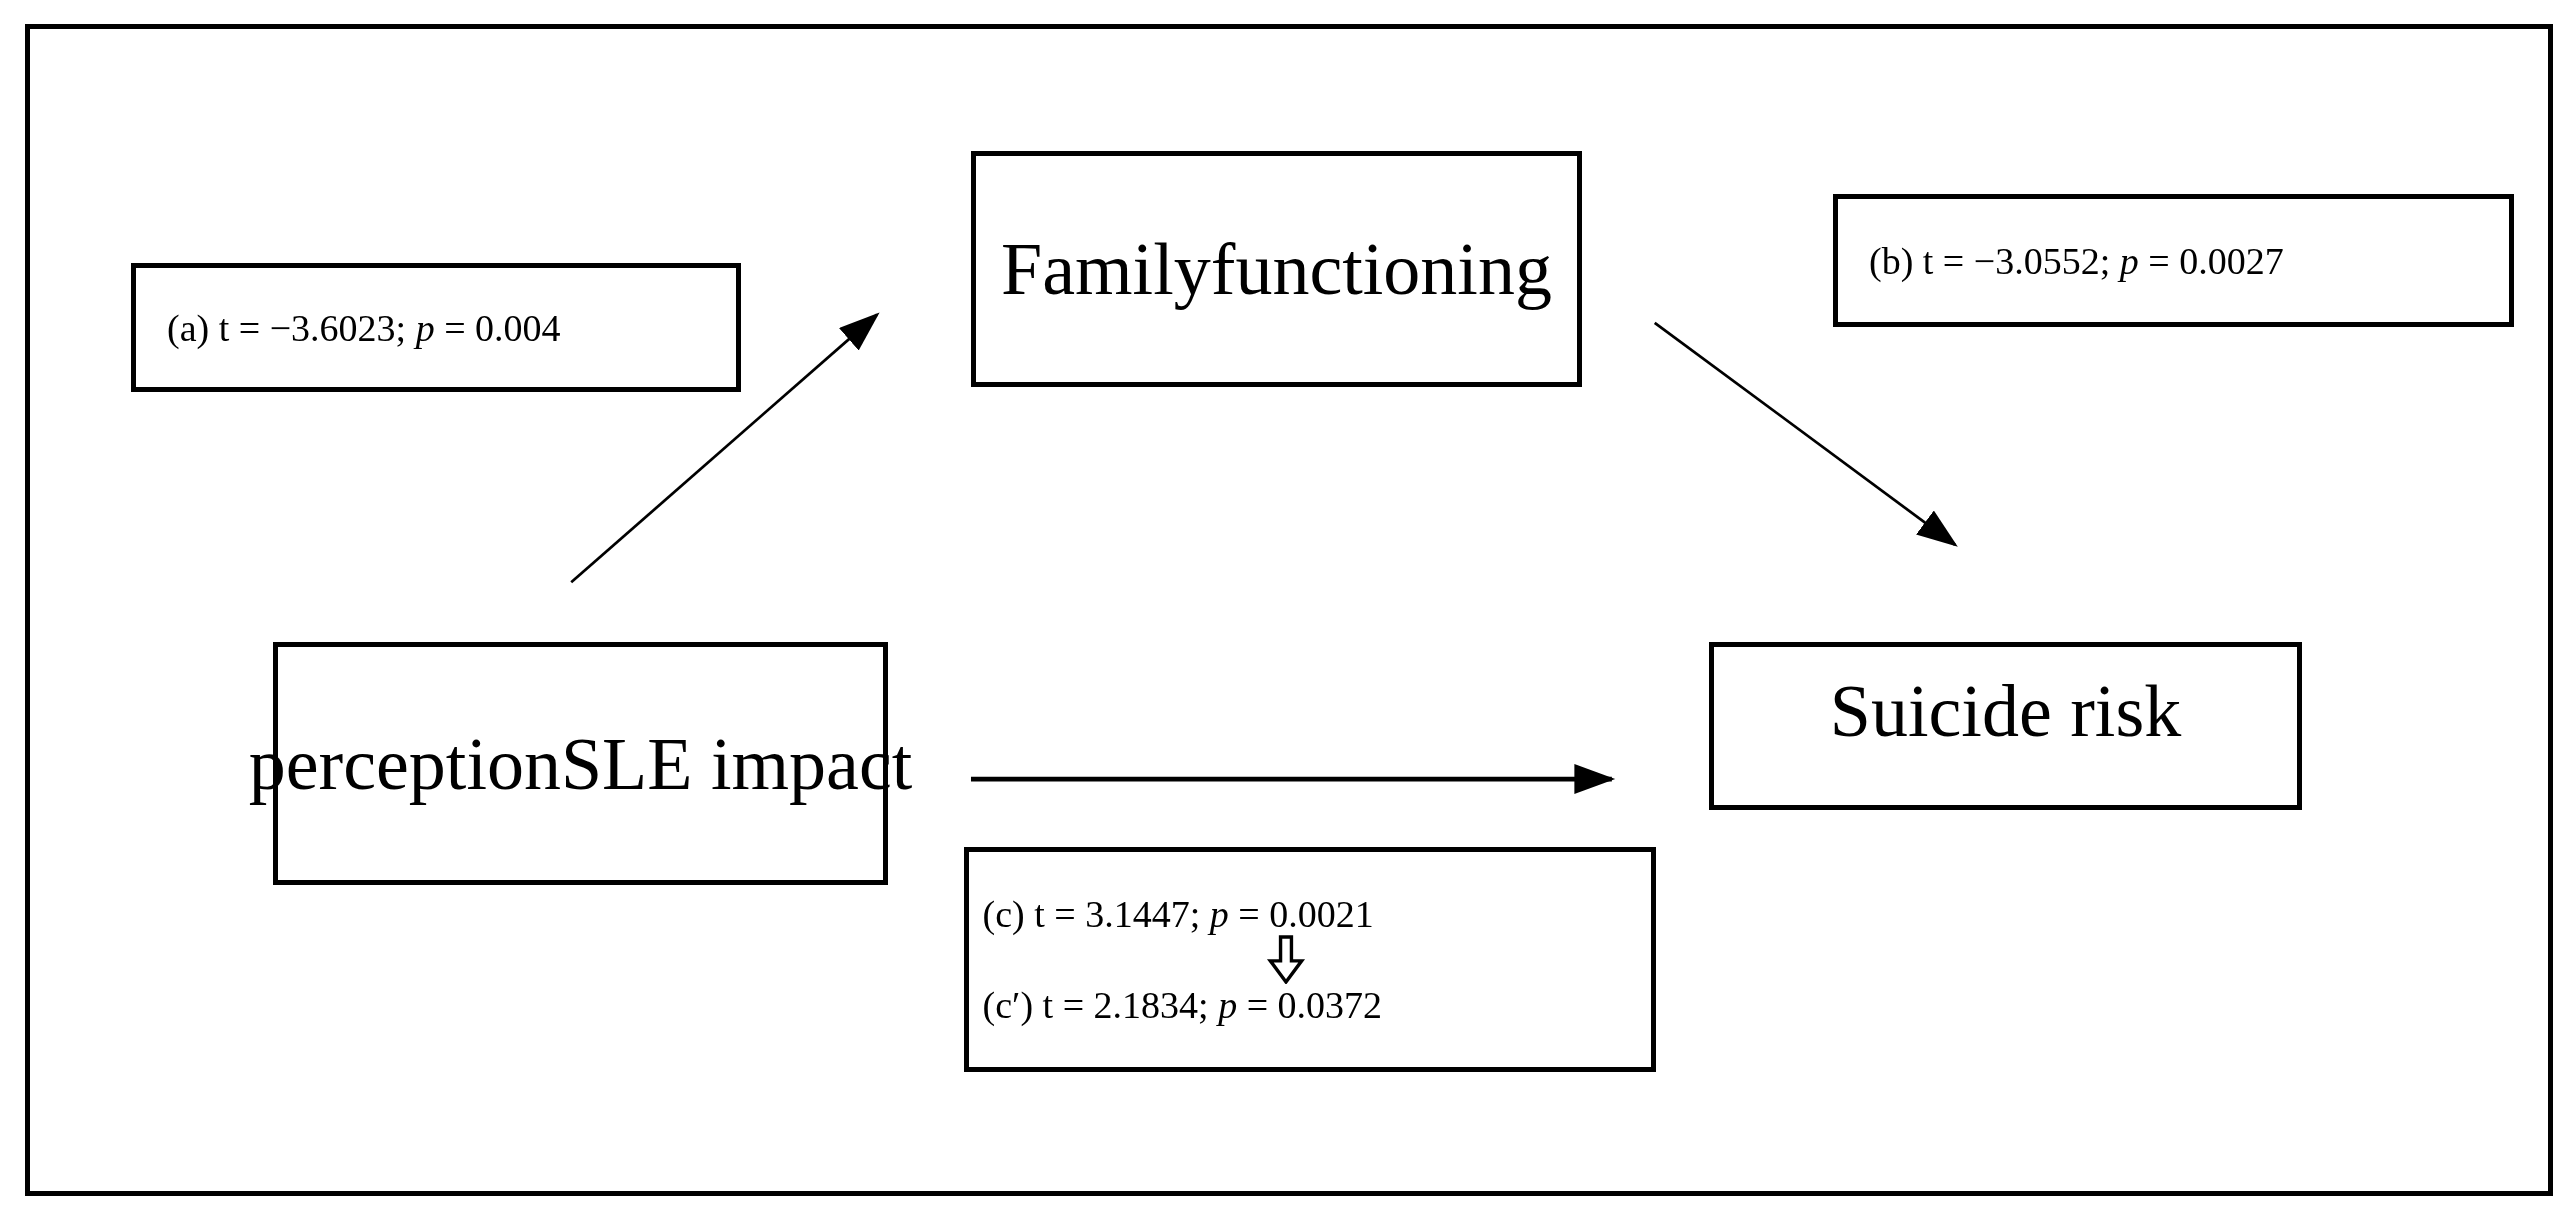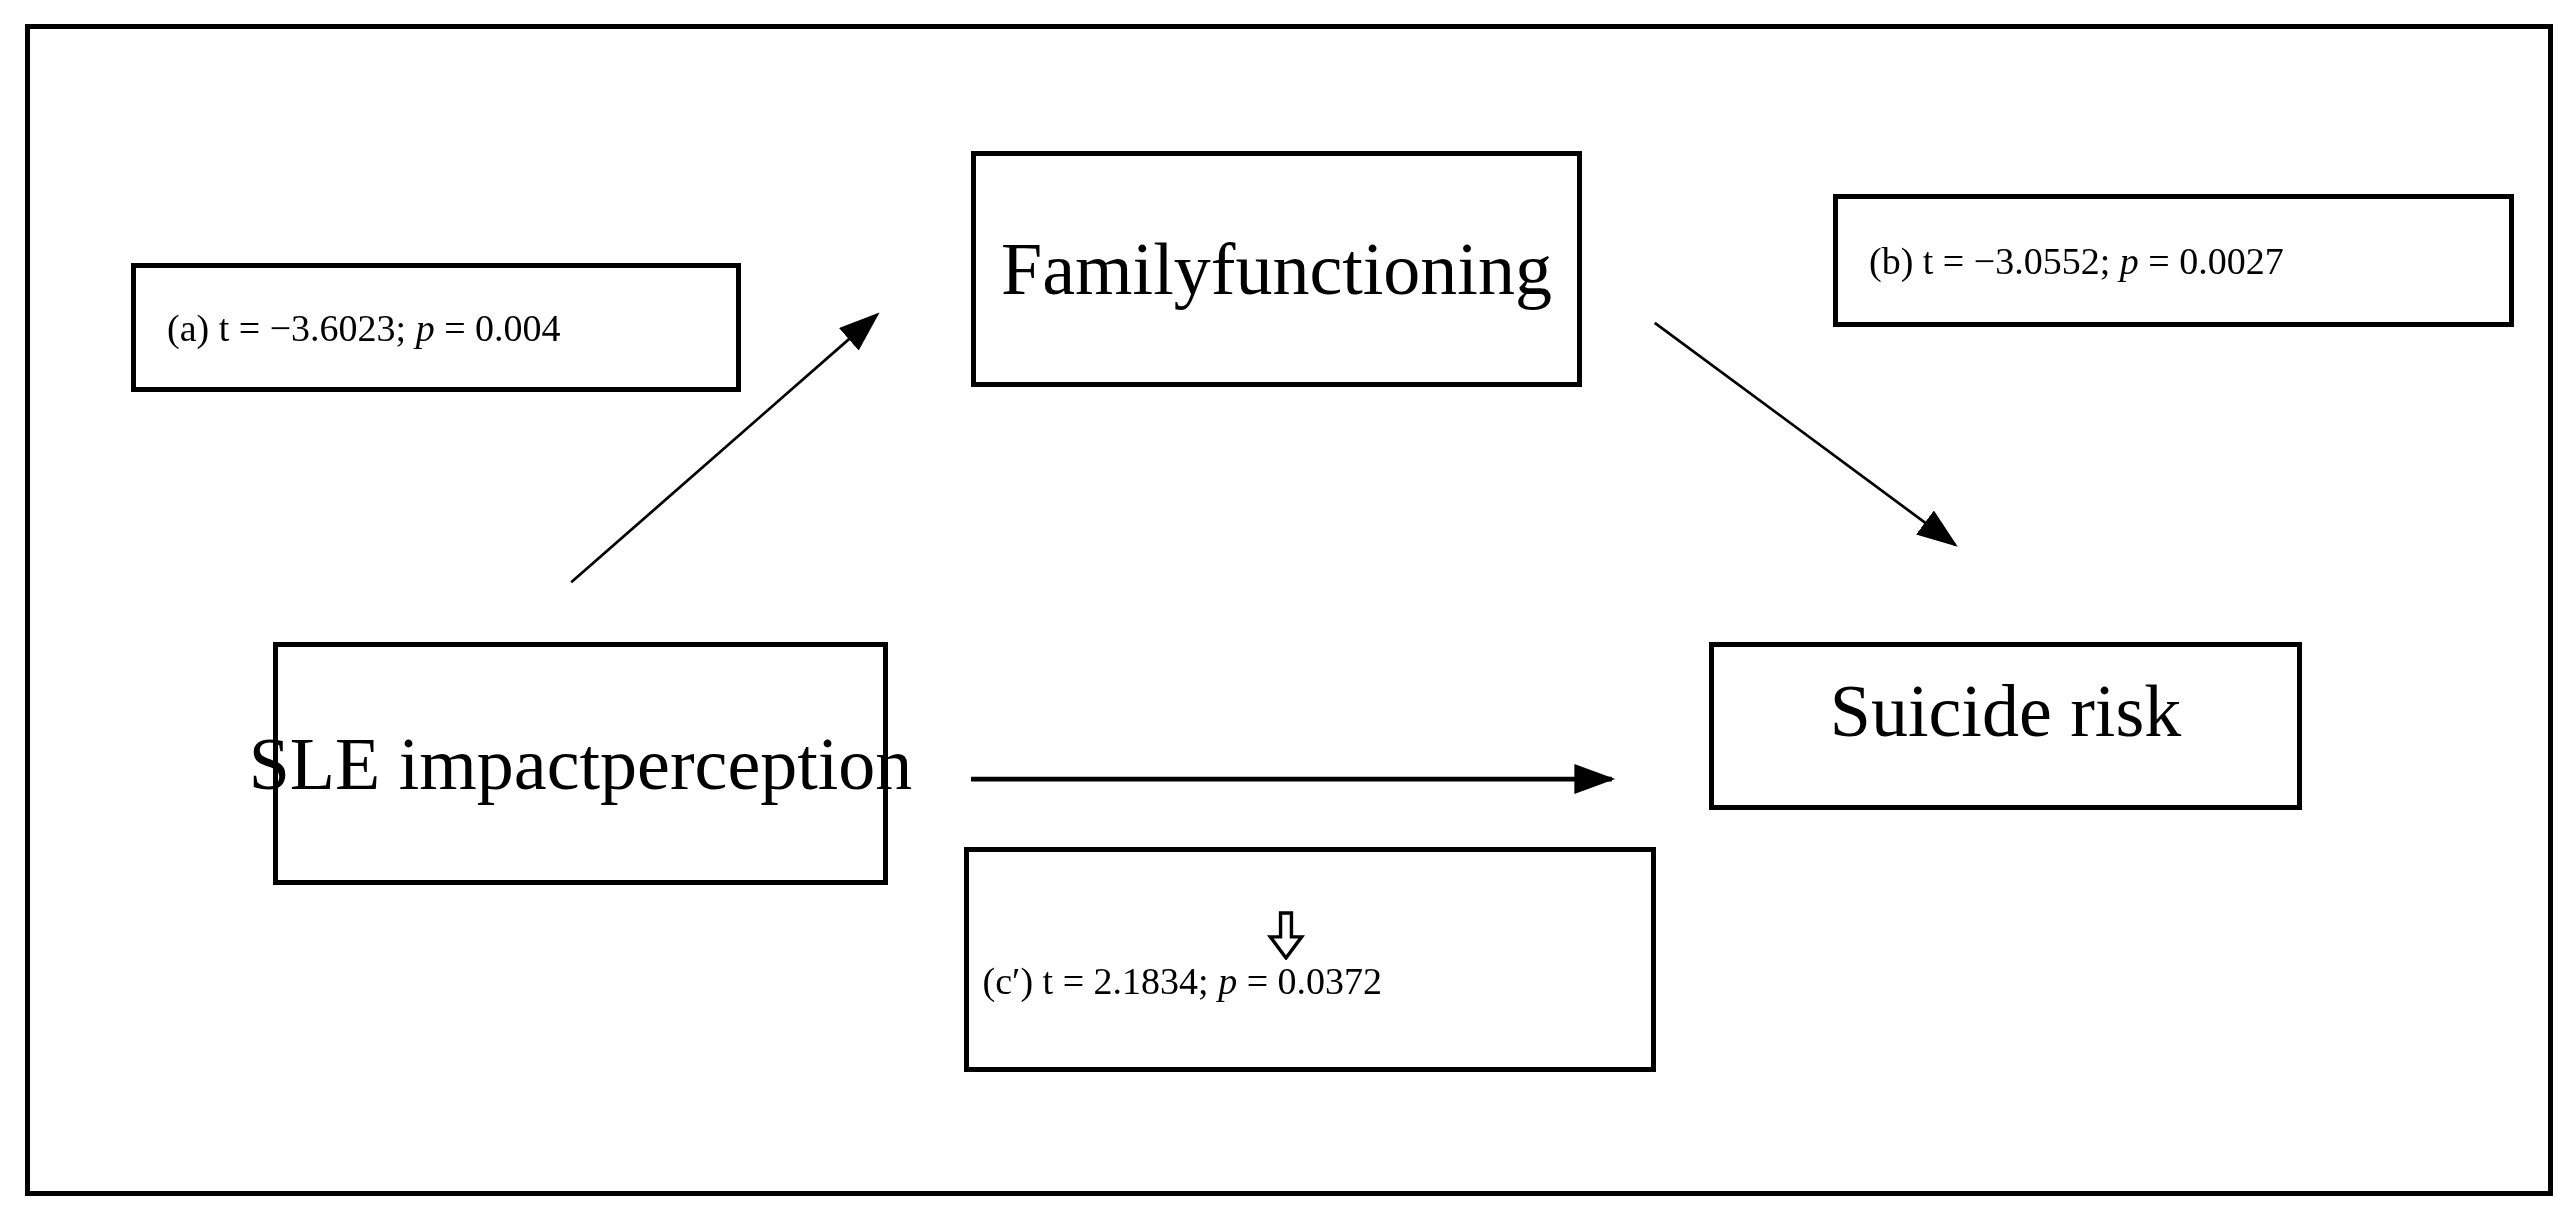--- a/index.html
+++ b/index.html
@@ -83,37 +83,38 @@
 <body>
 
 <div class="figure-border"></div>
 
 <div class="box node-label node-family">
   <span>Family</span>
   <span>functioning</span>
 </div>
 
 <div class="box node-label node-sle">
+  <span>perception</span>
   <span>SLE impact</span>
-  <span>perception</span>
 </div>
 
 <div class="box node-label node-suicide">
   <span>Suicide risk</span>
 </div>
 
 <div class="stat-box stat-a">
   <span class="stat-line"><span>(a) t = −3.6023; </span><span class="p-italic">p</span><span> = 0.004</span></span>
 </div>
 
 <div class="stat-box stat-b">
   <span class="stat-line"><span>(b) t = −3.0552; </span><span class="p-italic">p</span><span> = 0.0027</span></span>
 </div>
 
 <div class="stat-box stat-c">
+  <span class="stat-line"><span>(c) t = 3.1447; </span><span class="p-italic">p</span><span> = 0.0021</span></span>
   <svg class="hollow-arrow" width="40" height="49" viewBox="0 0 58 72">
     <path d="M21,3 H37 V38 H52 L29,69 L6,38 H21 Z" fill="#ffffff" stroke="#000000" stroke-width="5" stroke-linejoin="miter"></path>
   </svg>
   <span class="stat-line"><span>(c′) t = 2.1834; </span><span class="p-italic">p</span><span> = 0.0372</span></span>
 </div>
 
 <svg class="arrow-layer" width="2576" height="1217" viewBox="0 0 3781 1787">
   <defs>
     <marker id="arrowhead" markerUnits="userSpaceOnUse" markerWidth="70" markerHeight="50" refX="55" refY="22" orient="auto">
       <path d="M0,0 L60,22 L0,44 Z" fill="#000000"></path>

